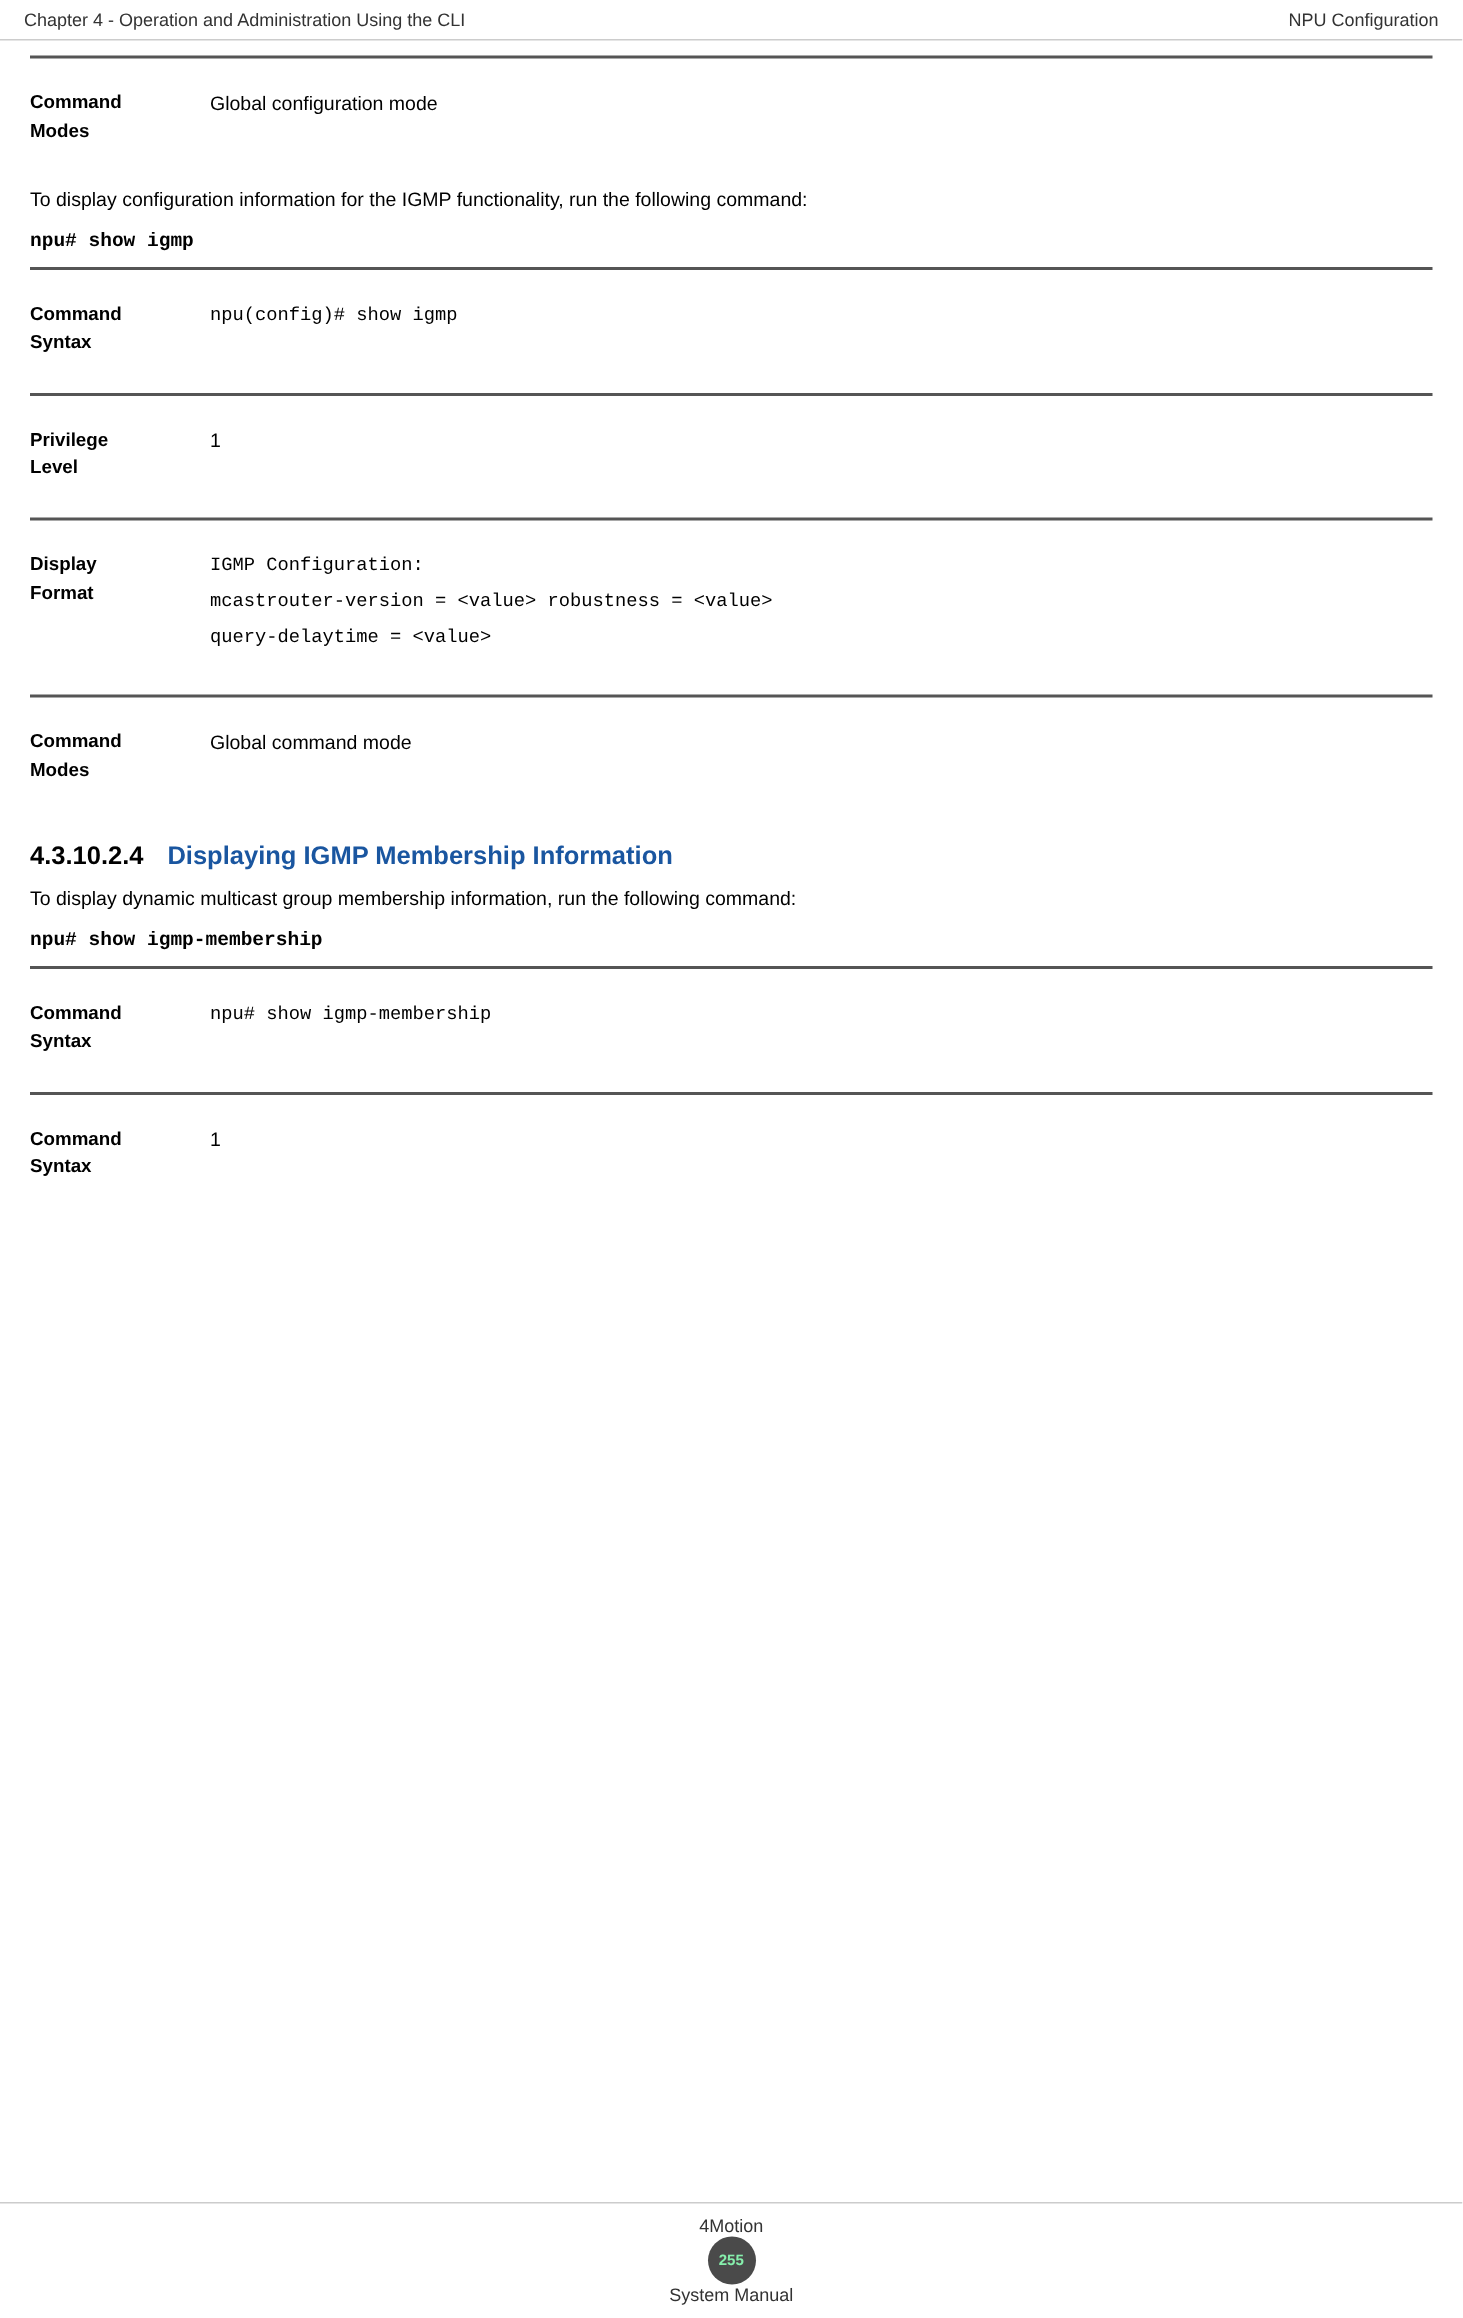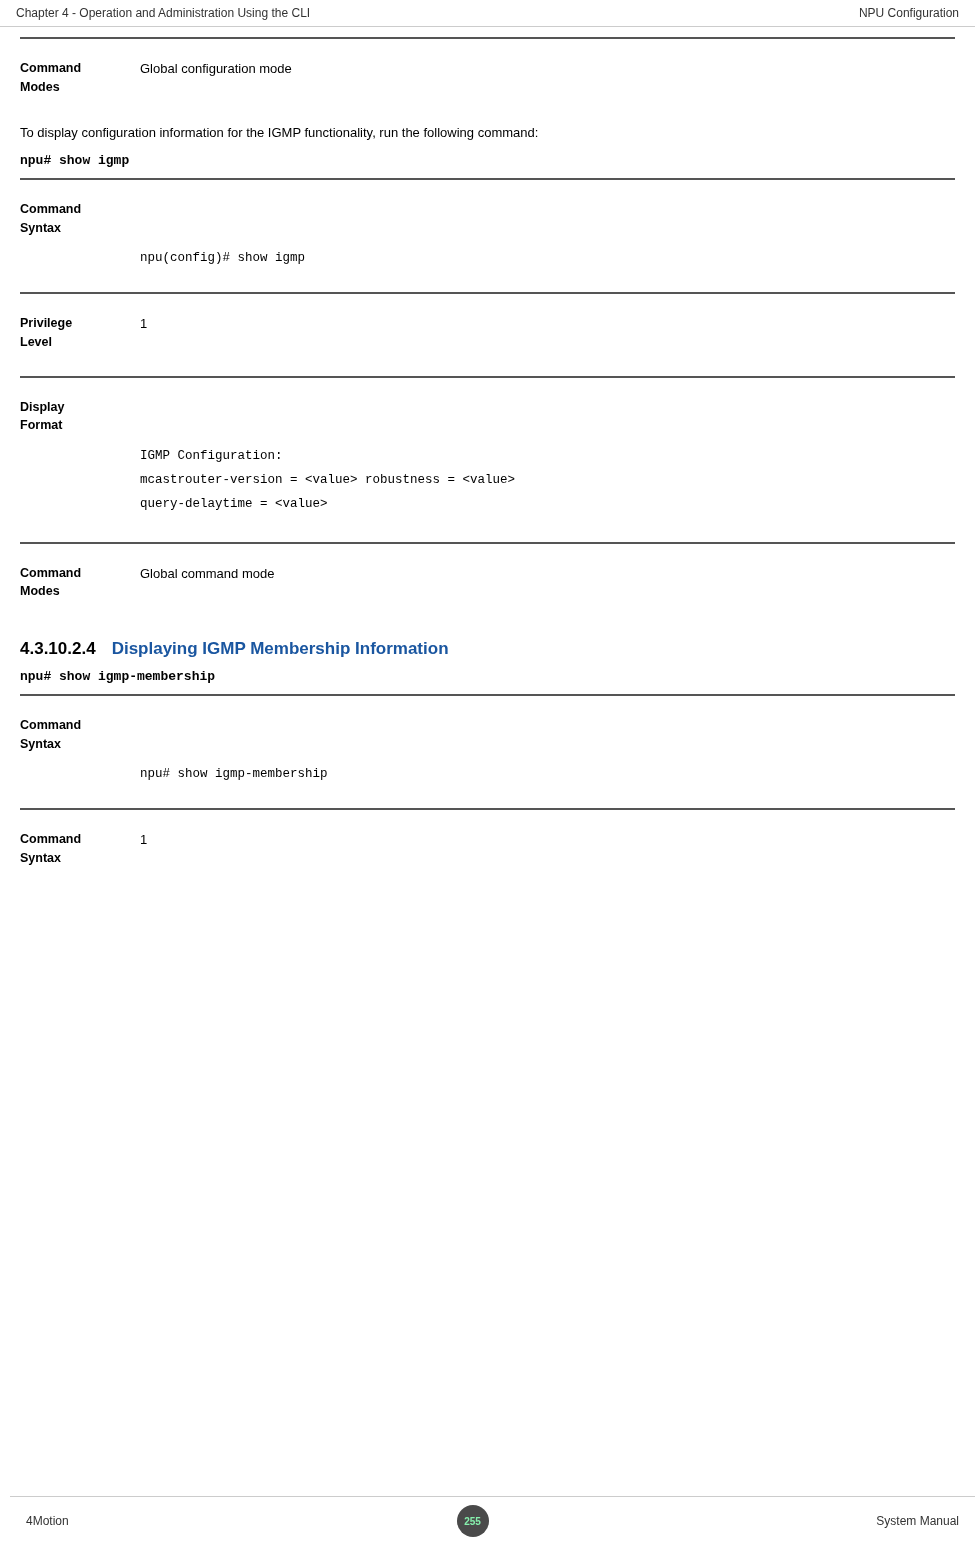--- a/index.html
+++ b/index.html
@@ -44,21 +44,20 @@
       line-height: 1.5;
     }
     .def-desc {
       flex: 1;
       font-size: 13px;
       line-height: 1.6;
     }
     .def-desc code, .mono {
       font-family: 'Courier New', Courier, monospace;
       font-size: 12.5px;
-      margin-top: 48px;
     }
 
     
     .section-heading {
       display: flex;
       gap: 16px;
       margin: 18px 0 8px 0;
       align-items: baseline;
     }
     .section-num {
@@ -82,30 +81,31 @@
       font-family: 'Courier New', Courier, monospace;
       font-weight: bold;
       font-size: 13px;
       margin: 8px 0 6px 0;
       display: block;
     }
 
     .footer {
       position: absolute;
       bottom: 0;
-      left: 10px;
+      left: 0;
       right: 0;
       display: flex;
       justify-content: space-between;
       align-items: center;
       padding: 8px 16px;
       border-top: 1px solid #ccc;
       font-size: 12px;
       color: #333;
       background: #fff;
+      flex-direction: column;
     }
     .footer-page {
       background: #4a4a4a;
       color: #86efac;
       border-radius: 50%;
       width: 32px;
       height: 32px;
       display: flex;
       align-items: center;
       justify-content: center;
@@ -162,20 +162,21 @@
   <div class="def-row">
     <div class="def-term">Command<br>Modes</div>
     <div class="def-desc">Global command mode</div>
   </div>
 
   <div class="section-heading">
     <span class="section-num">4.3.10.2.4</span>
     <span class="section-title">Displaying IGMP Membership Information</span>
   </div>
   <div class="section-body">
+    <span>To display dynamic multicast group membership information, run the following command:</span>
     <span class="command-line">npu# show igmp-membership</span>
   </div>
 
   <div class="def-row">
     <div class="def-term">Command<br>Syntax</div>
     <div class="def-desc mono">npu# show igmp-membership</div>
   </div>
 
   <div class="def-row">
     <div class="def-term">Command<br>Syntax</div>

